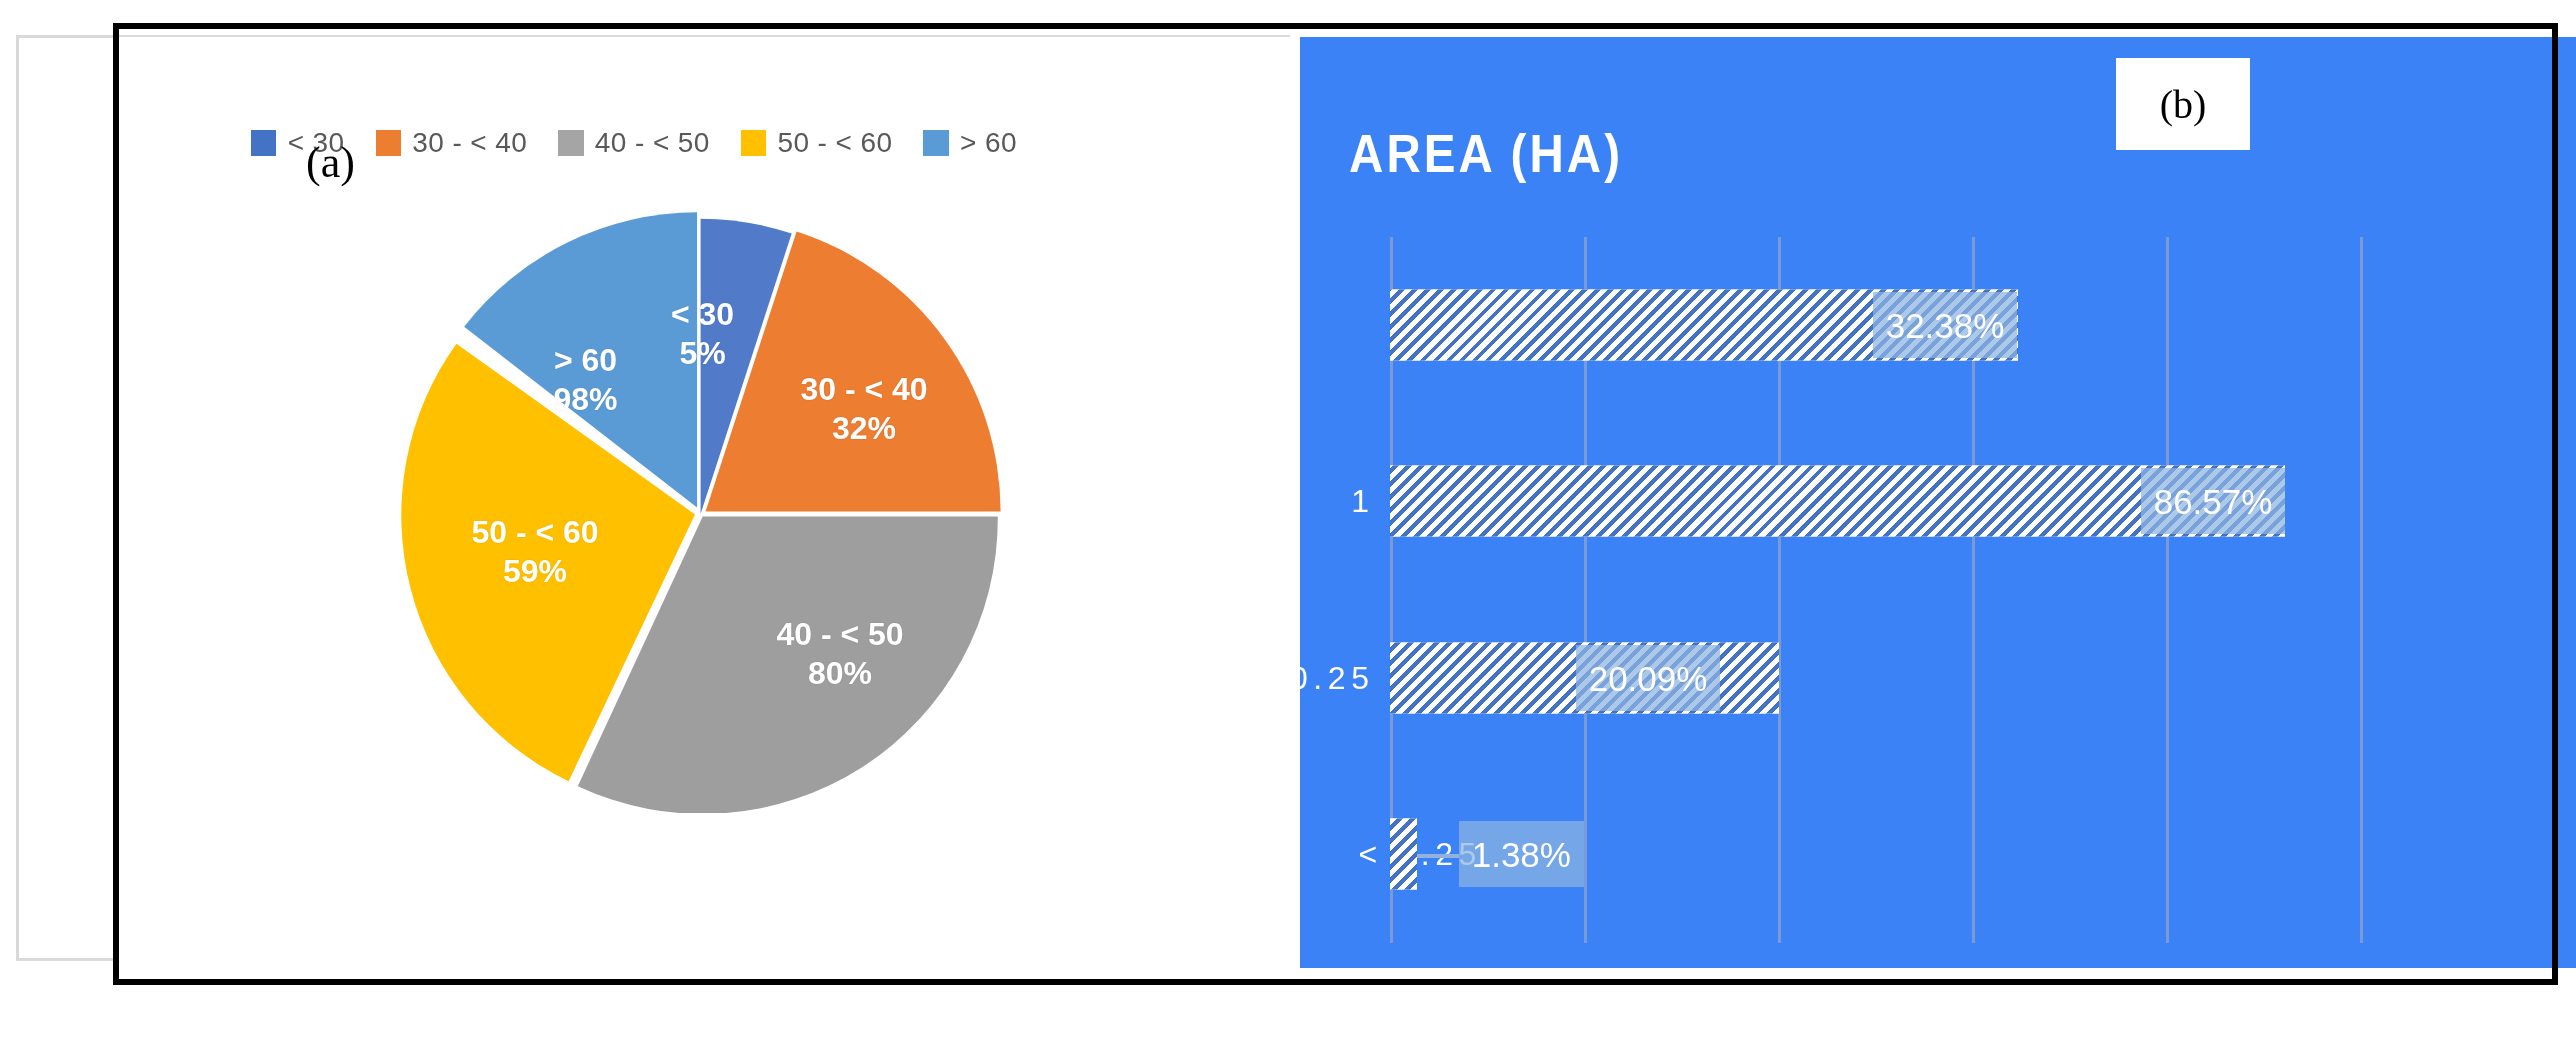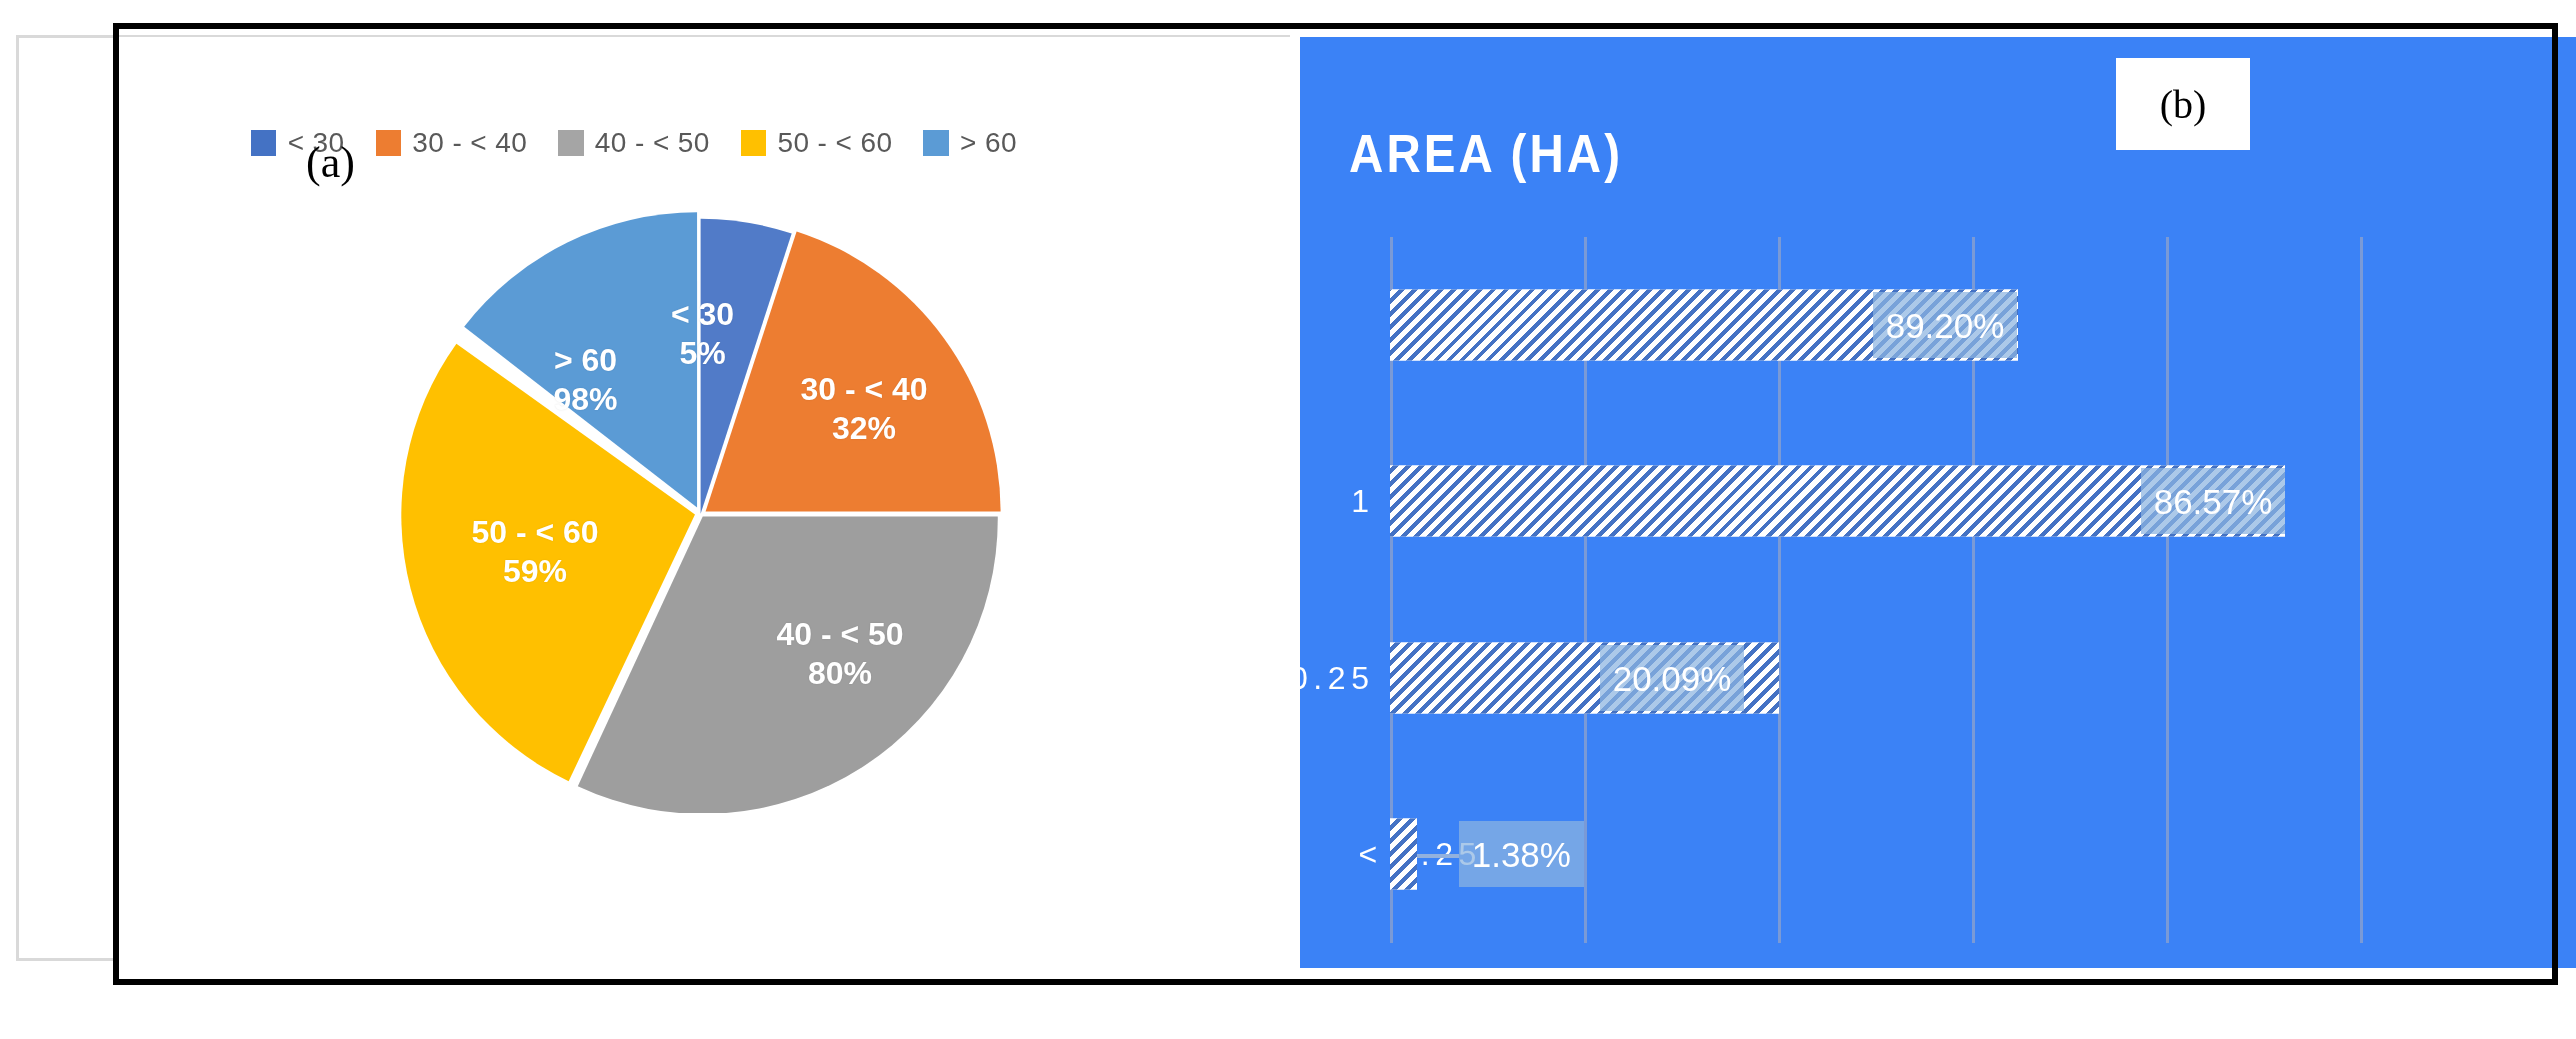--- a/index.html
+++ b/index.html
@@ -138,33 +138,33 @@
     <div class="gridline" style="left:0px;"></div>
     <div class="gridline" style="left:194px;"></div>
     <div class="gridline" style="left:388px;"></div>
     <div class="gridline" style="left:582px;"></div>
     <div class="gridline" style="left:776px;"></div>
     <div class="gridline" style="left:970px;"></div>
 
     <div class="cat-row" style="top:0px;">
       <div class="cat-label">&gt; 2</div>
       <div class="bar" style="left:0px;width:628px;"></div>
-      <div class="bar-val" style="left:483px;">89.20%</div>
+      <div class="bar-val" style="left:483px;">32.38%</div>
     </div>
 
     <div class="cat-row" style="top:176px;">
       <div class="cat-label">1 - &lt; 2</div>
       <div class="bar" style="left:0px;width:895px;"></div>
       <div class="bar-val" style="left:751px;">86.57%</div>
     </div>
 
     <div class="cat-row" style="top:353px;">
       <div class="cat-label">0.25 - &lt; 1</div>
       <div class="bar" style="left:0px;width:389px;"></div>
-      <div class="bar-val" style="left:210px;">20.09%</div>
+      <div class="bar-val" style="left:186px;">20.09%</div>
     </div>
 
     <div class="cat-row" style="top:529px;">
       <div class="cat-label">&lt; 0.25</div>
       <div class="bar" style="left:0px;width:27px;"></div>
       <div class="leader" style="left:27px;width:42px;"></div>
       <div class="bar-val" style="left:69px;">1.38%</div>
     </div>
   </div>
 </div>

